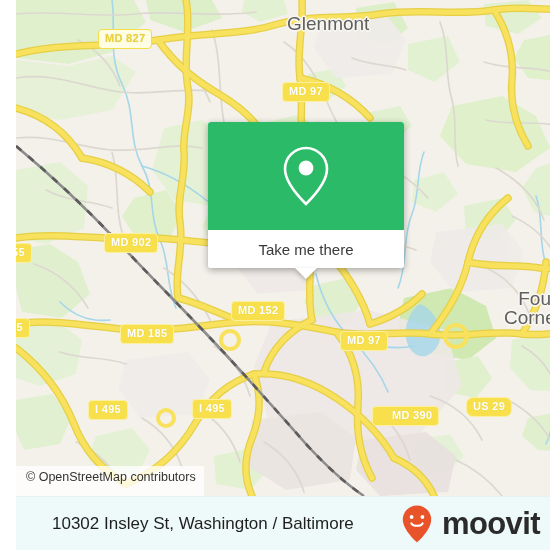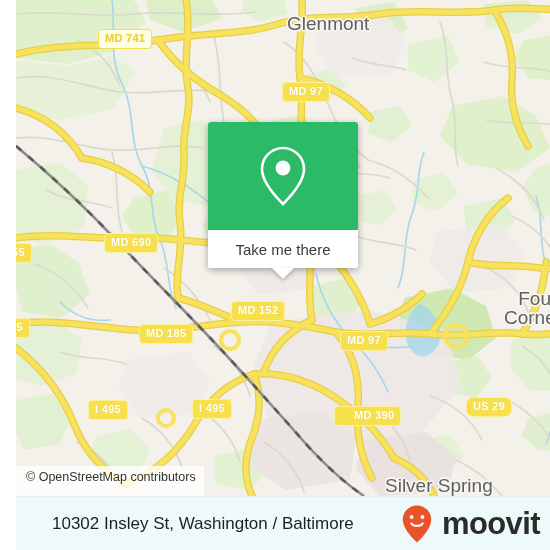--- a/index.html
+++ b/index.html
@@ -61,21 +61,21 @@
        1.2px 1.2px 0 rgba(248,246,240,.95), -1.2px 1.2px 0 rgba(248,246,240,.95),
        1.2px -1.2px 0 rgba(248,246,240,.95), -1.2px -1.2px 0 rgba(248,246,240,.95);
   }
   .place.two-line { text-align: center; }
   .place.big { font-size: 19px; color: #5f5f5f; }
 
   
   #popup {
     position: absolute;
     left: 192px; top: 122px;
-    width: 150px;
+    width: 196px;
     border-radius: 3px;
     box-shadow: 0 2px 7px rgba(0,0,0,.33);
     background: #ffffff;
     overflow: visible;
   }
   #popup-image {
     height: 108px;
     background: #2aba68;
     border-radius: 3px 3px 0 0;
     display: flex;
@@ -321,41 +321,38 @@
     <div class="place big" style="left:271px; top:14px;">
       <div>Glenmont</div>
     </div>
 
 
     <div class="place big two-line" style="left:488px; top:289px;">
       <div>Four</div>
       <div>Corners</div>
     </div>
 
-    <div class="place big" style="left:369px; top:476px;">
-      <div>Silver Spring</div>
-    </div>
-
-    <div class="shield white-fill" style="left:82px; top:29px;">MD 741</div>
+
+    <div class="shield white-fill" style="left:82px; top:29px;">MD 827</div>
 
     <div class="shield" style="left:266px; top:82px;">MD 97</div>
 
-    <div class="shield" style="left:88px; top:233px;">MD 690</div>
+    <div class="shield" style="left:88px; top:233px;">MD 902</div>
 
     <div class="shield" style="left:215px; top:301px;">MD 152</div>
 
-    <div class="shield" style="left:123px; top:324px;">MD 185</div>
+    <div class="shield" style="left:104px; top:324px;">MD 185</div>
 
     <div class="shield" style="left:324px; top:331px;">MD 97</div>
 
     <div class="shield" style="left:72px; top:400px;">I 495</div>
 
     <div class="shield" style="left:176px; top:399px;">I 495</div>
 
-    <div class="shield" style="left:318px; top:406px;padding-left:19px;">MD 390</div>
+    <div class="shield" style="left:356px; top:406px;padding-left:19px;">MD 390</div>
 
     <div class="shield" style="left:450px; top:397px;border-radius:7px;">US 29</div>
 
     <div class="shield" style="left:-11px; top:243px;">55</div>
 
     <div class="shield" style="left:-13px; top:318px;">55</div>
 
     <div id="popup">
       <div id="popup-image">
         <svg width="54" height="66" viewBox="0 0 54 66">

